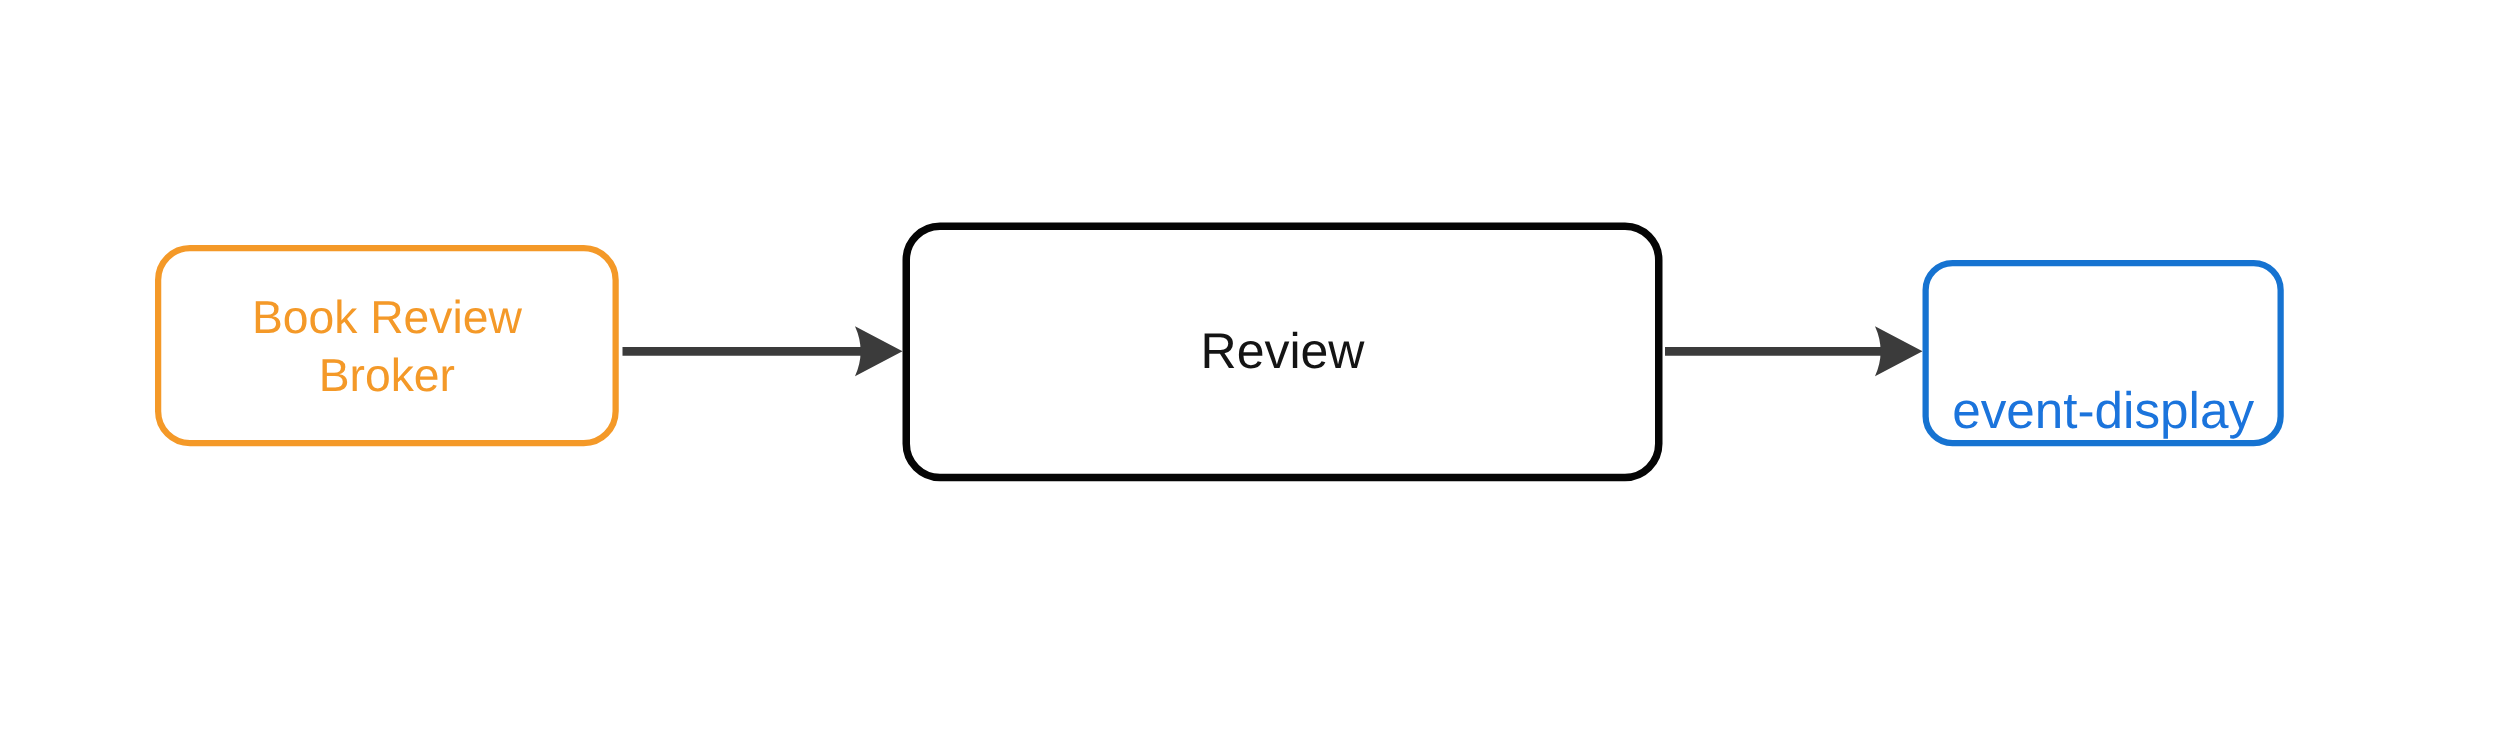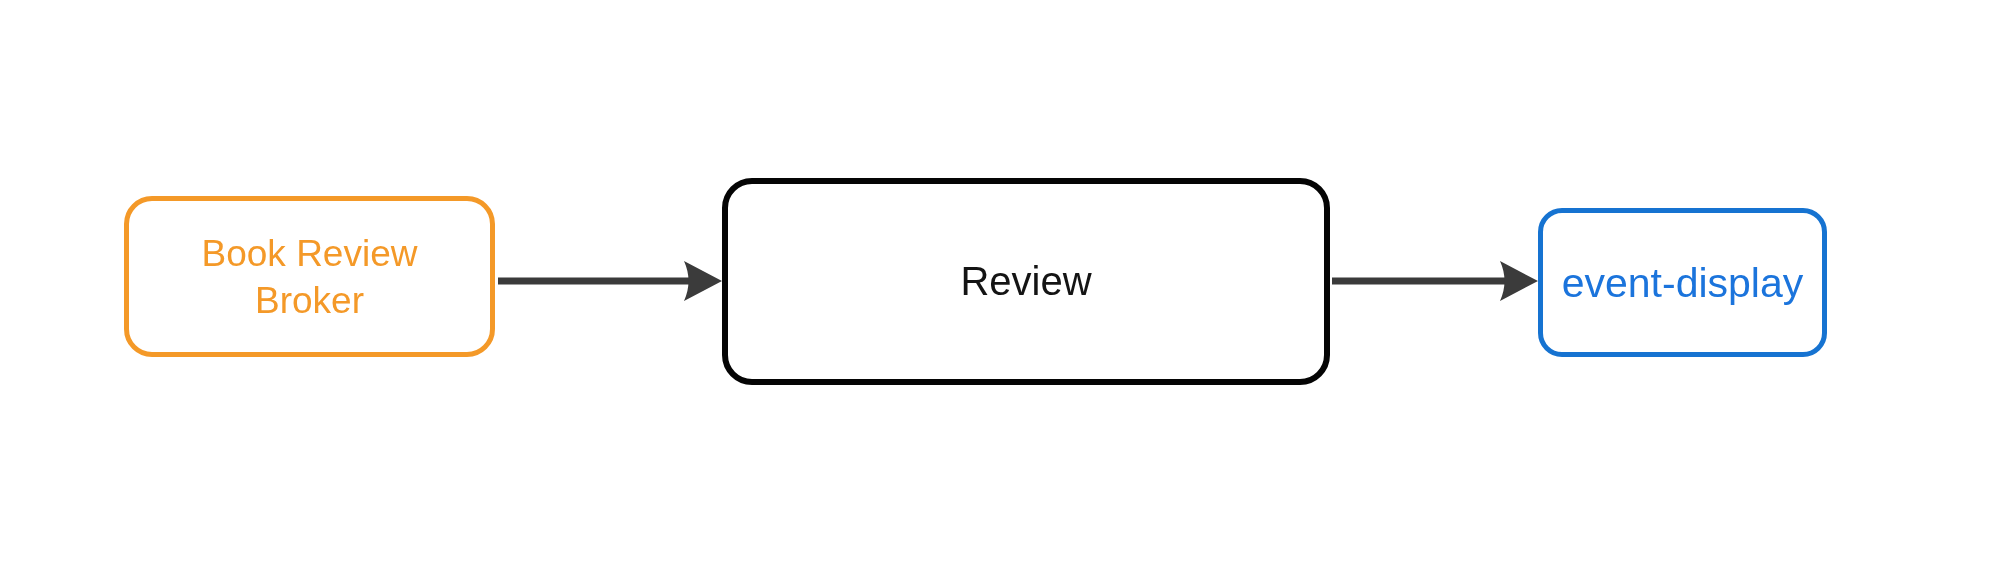--- a/index.html
+++ b/index.html
@@ -90,17 +90,17 @@
 
   <div class="node node-trigger" style="border-color: rgb(5, 5, 5); color: rgb(20, 20, 20);">
     <span class="line">Review</span>
   </div>
 
   <svg class="arrow arrow-2" width="209" height="56">
     <line x1="2" y1="28" x2="177" y2="28" stroke-width="7" stroke="#3B3B3B"></line>
     <path d="M 208 28 L 170 8 Q 179 28 170 48 Z" fill="#3B3B3B"></path>
   </svg>
 
-  <div class="node node-event-display" style="border-color: rgb(22, 115, 209); color: rgb(27, 116, 220);">
+  <div class="node node-event-display" style="border-color: rgb(22, 115, 209); color: rgb(27, 116, 220); justify-content: flex-end;">
     <span class="line">event-display</span>
   </div>
 
 </div>
 
 </body></html>

